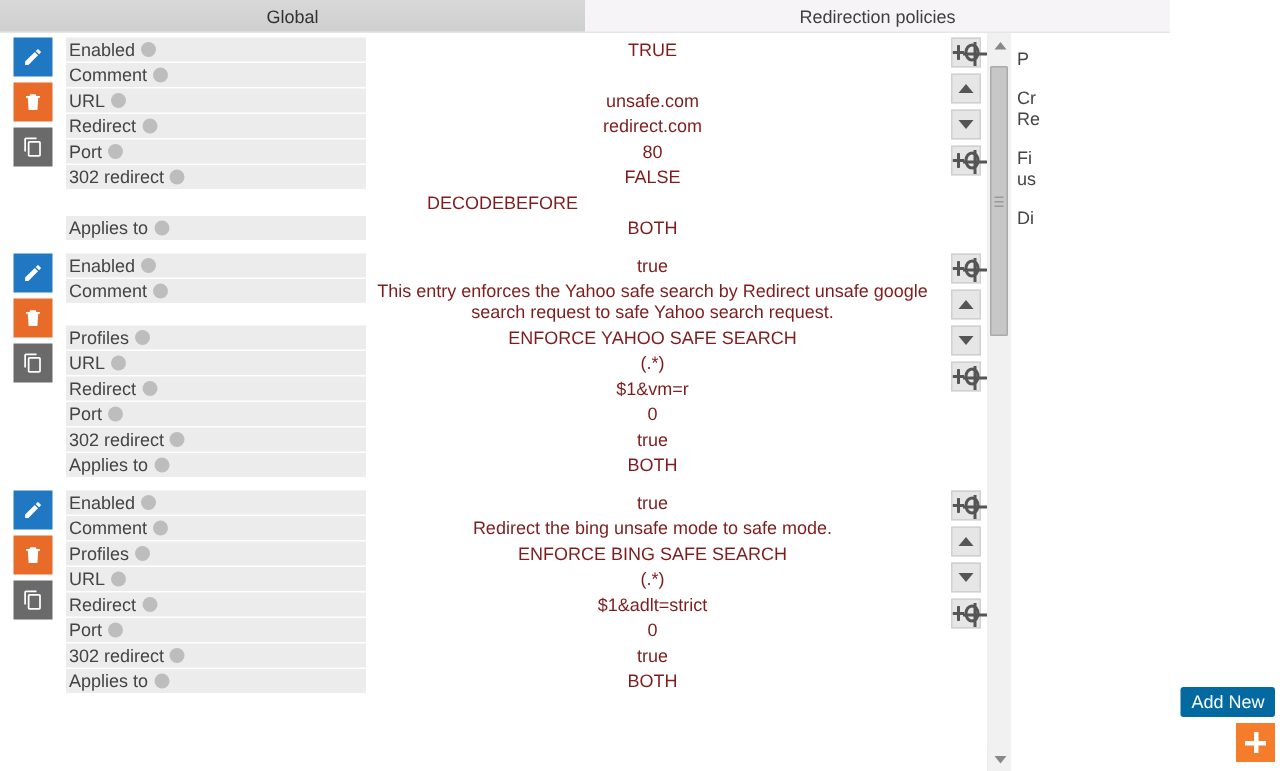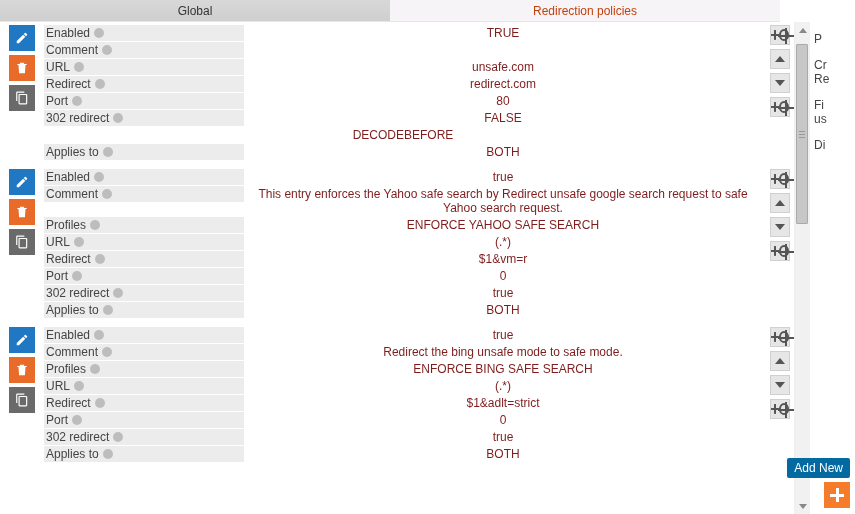--- a/index.html
+++ b/index.html
@@ -18,33 +18,33 @@
     width: 780px;
     height: 22px;
     background: #f7f4f8;
     border-bottom: 1px solid #e6e6e6;
   }
   .tab {
     flex: 1;
     text-align: center;
     line-height: 22px;
     font-size: 12px;
-    color: #c2410c;
+    color: #404040;
     cursor: pointer;
   }
   .tab.active {
     background: linear-gradient(#d8d8d8,#cfcfcf);
     color: #333;
   }
   .content-area {
     display:flex;
     height: calc(100% - 22px);
   }
   .main-col {
-    width: 794px;
+    width: 658px;
     position: relative;
     overflow: hidden;
   }
   .entries {
     padding-top: 3px;
   }
   .entry {
     display: flex;
     align-items: flex-start;
     margin-bottom: 8px;

